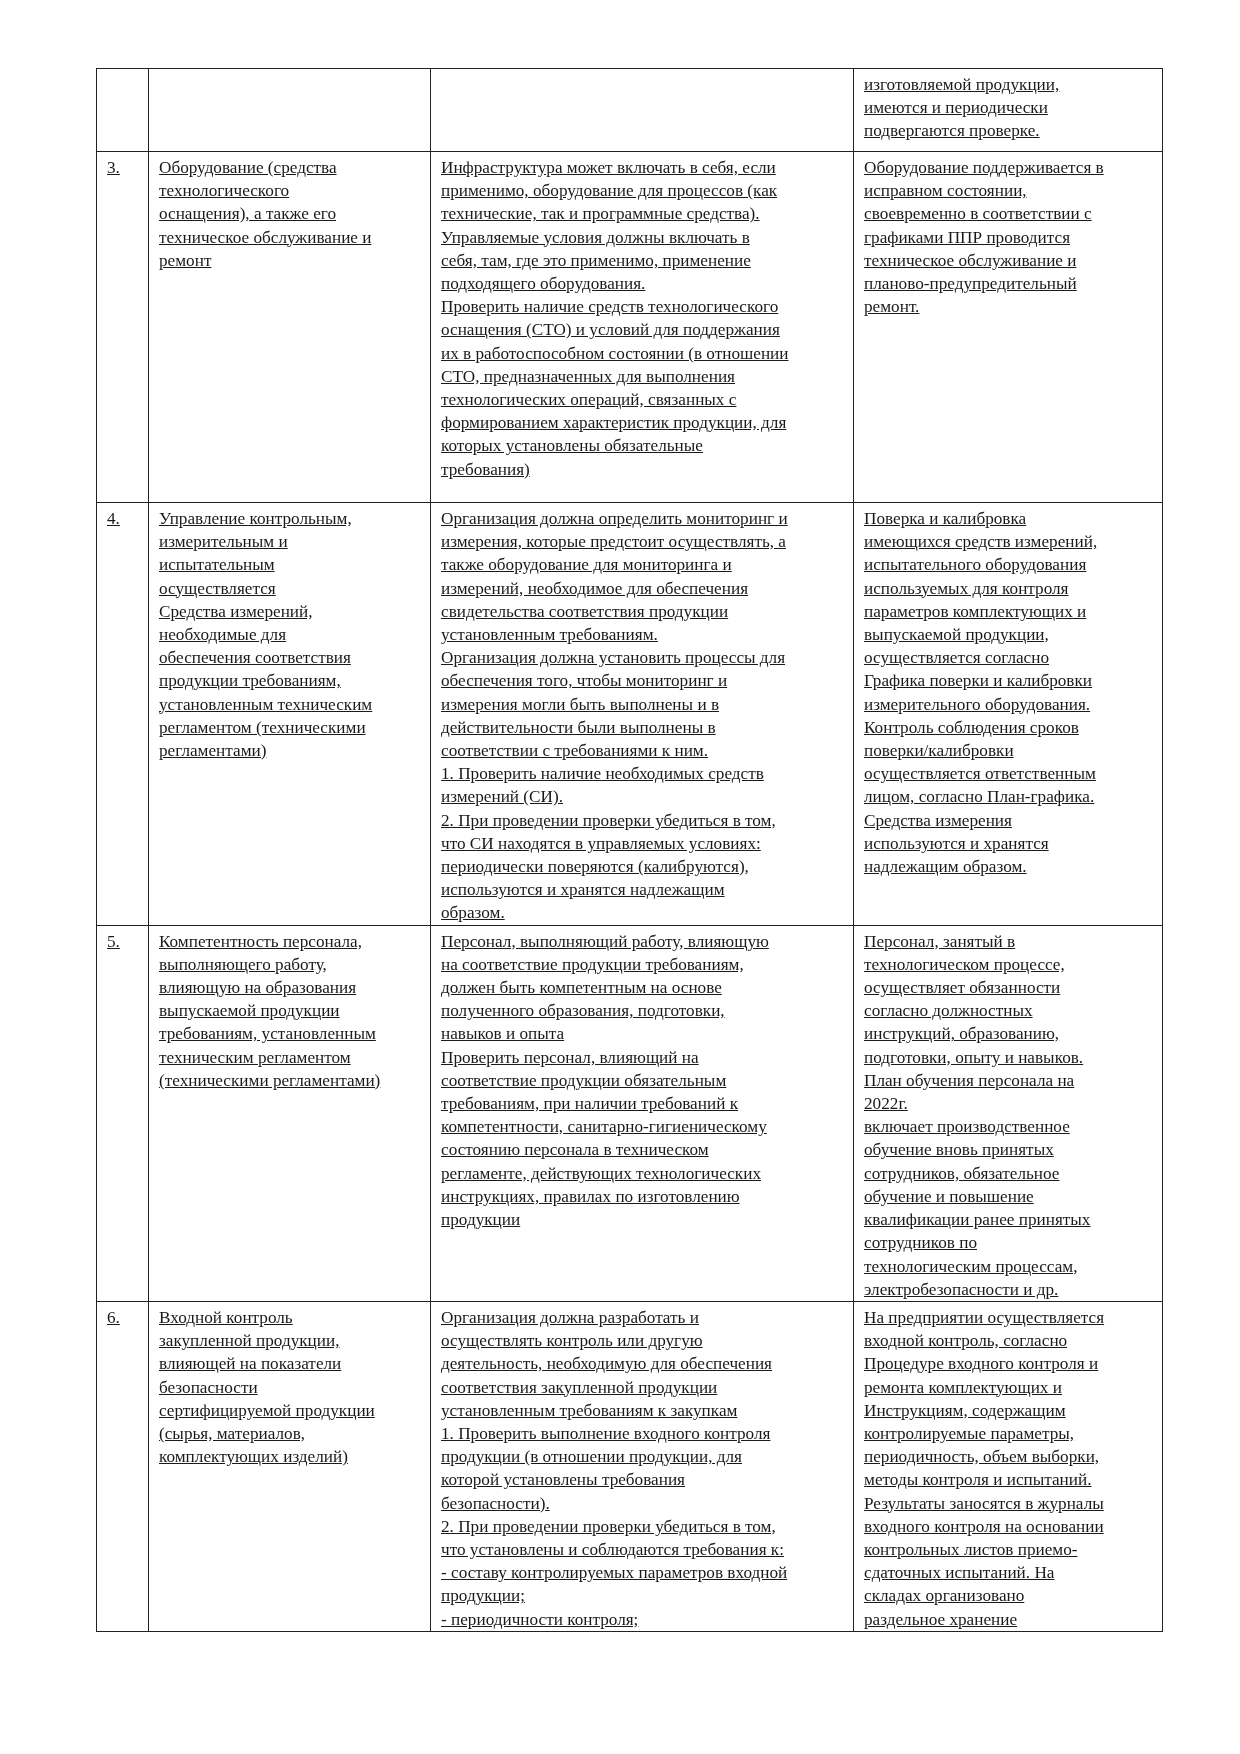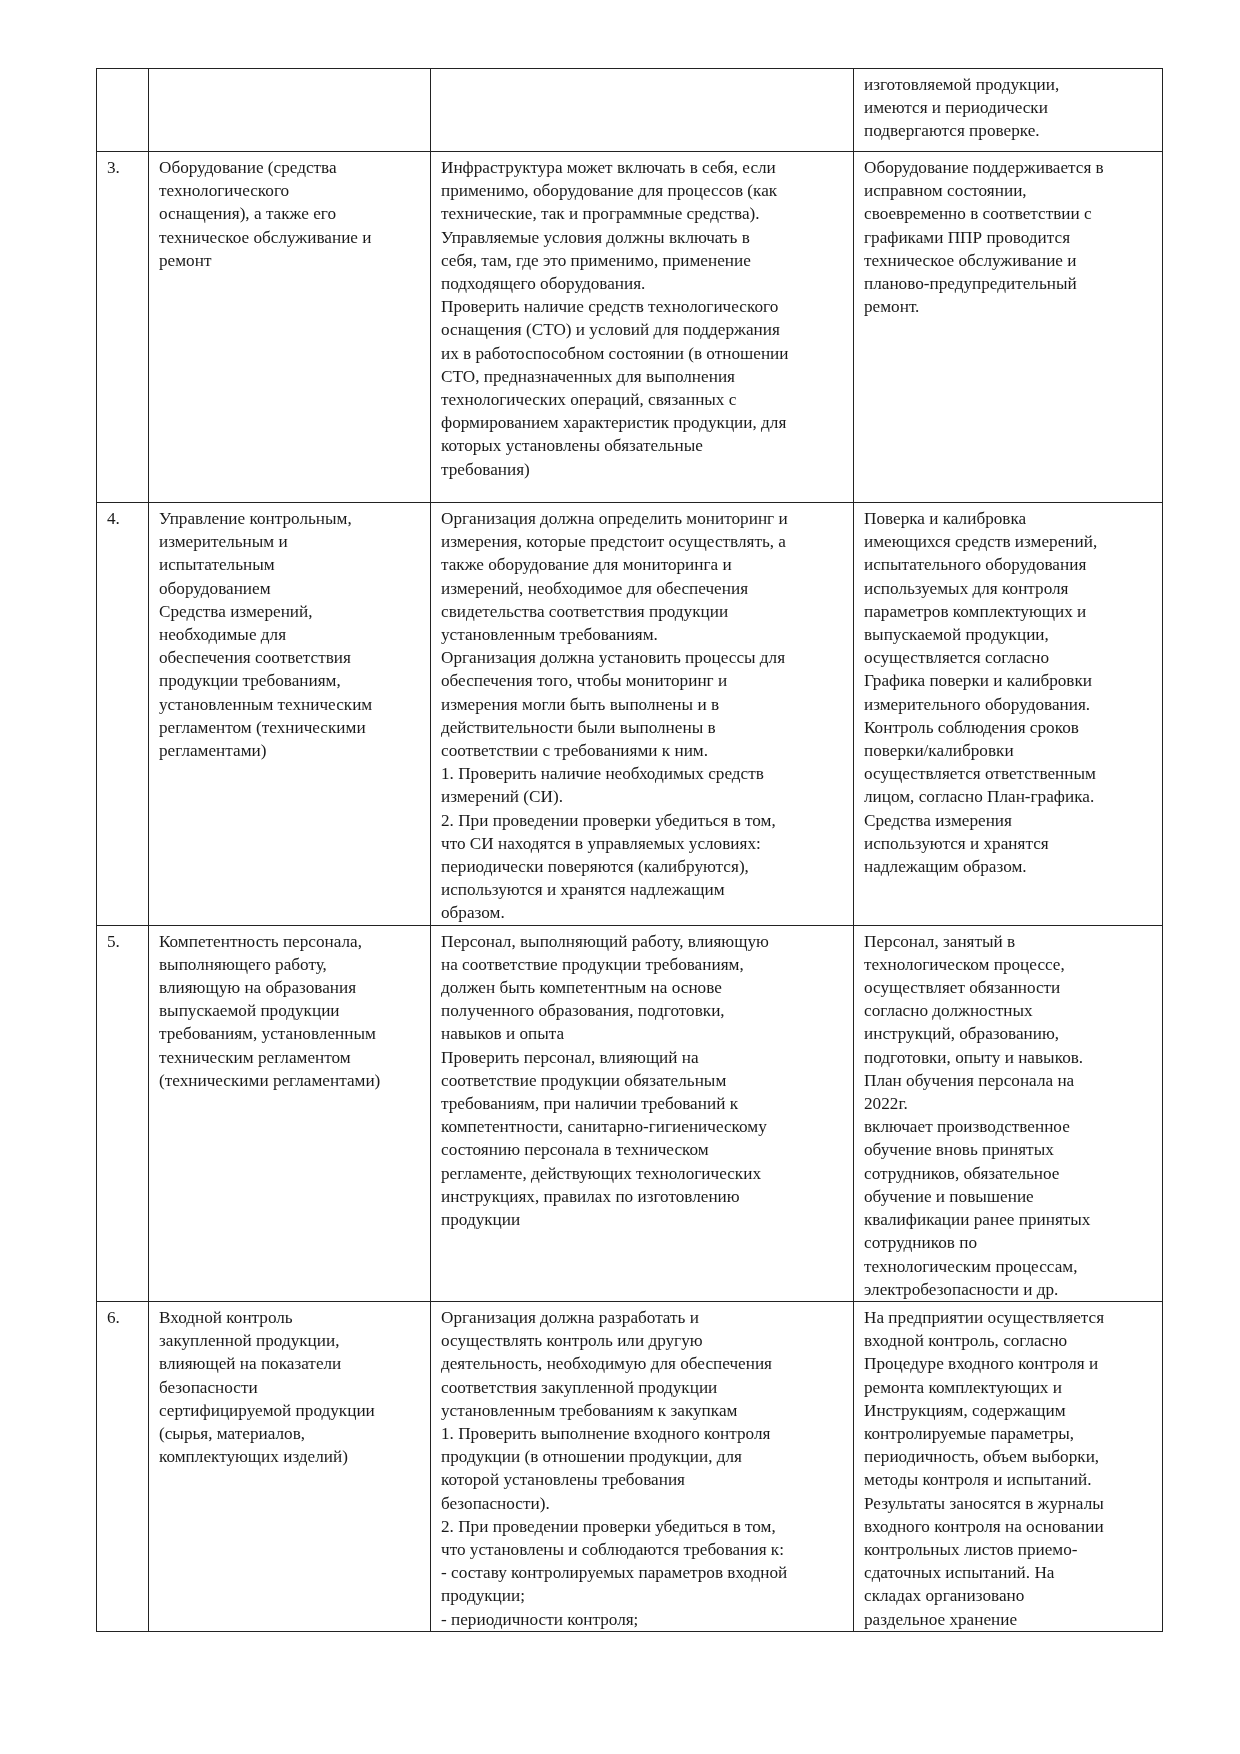--- a/index.html
+++ b/index.html
@@ -23,20 +23,21 @@
       width: 1066px;
     }
     table.audit td {
       border: 1.6px solid #222;
       vertical-align: top;
       font-size: 17.2px;
       line-height: 23.2px;
       padding: 4px 8px 0 10px;
       white-space: pre-line;
       overflow: hidden;
+      text-decoration: underline;
     }
     col.c-num  { width: 52px; }
     col.c-name { width: 282px; }
     col.c-req  { width: 423px; }
     col.c-res  { width: 309px; }
     td.num { padding-left: 6px; }
     tr.r0 td { height: 78px; }
     tr.r1 td { height: 346px; }
     tr.r2 td { height: 406px; }
     tr.r3 td { height: 371px; }
@@ -89,21 +90,21 @@
 графиками ППР проводится
 техническое обслуживание и
 планово-предупредительный
 ремонт.</td>
       </tr>
       <tr class="r2">
         <td class="num">4.</td>
         <td>Управление контрольным,
 измерительным и
 испытательным
-оборудованием
+осуществляется
 Средства измерений,
 необходимые для
 обеспечения соответствия
 продукции требованиям,
 установленным техническим
 регламентом (техническими
 регламентами)</td>
         <td>Организация должна определить мониторинг и
 измерения, которые предстоит осуществлять, а
 также оборудование для мониторинга и

